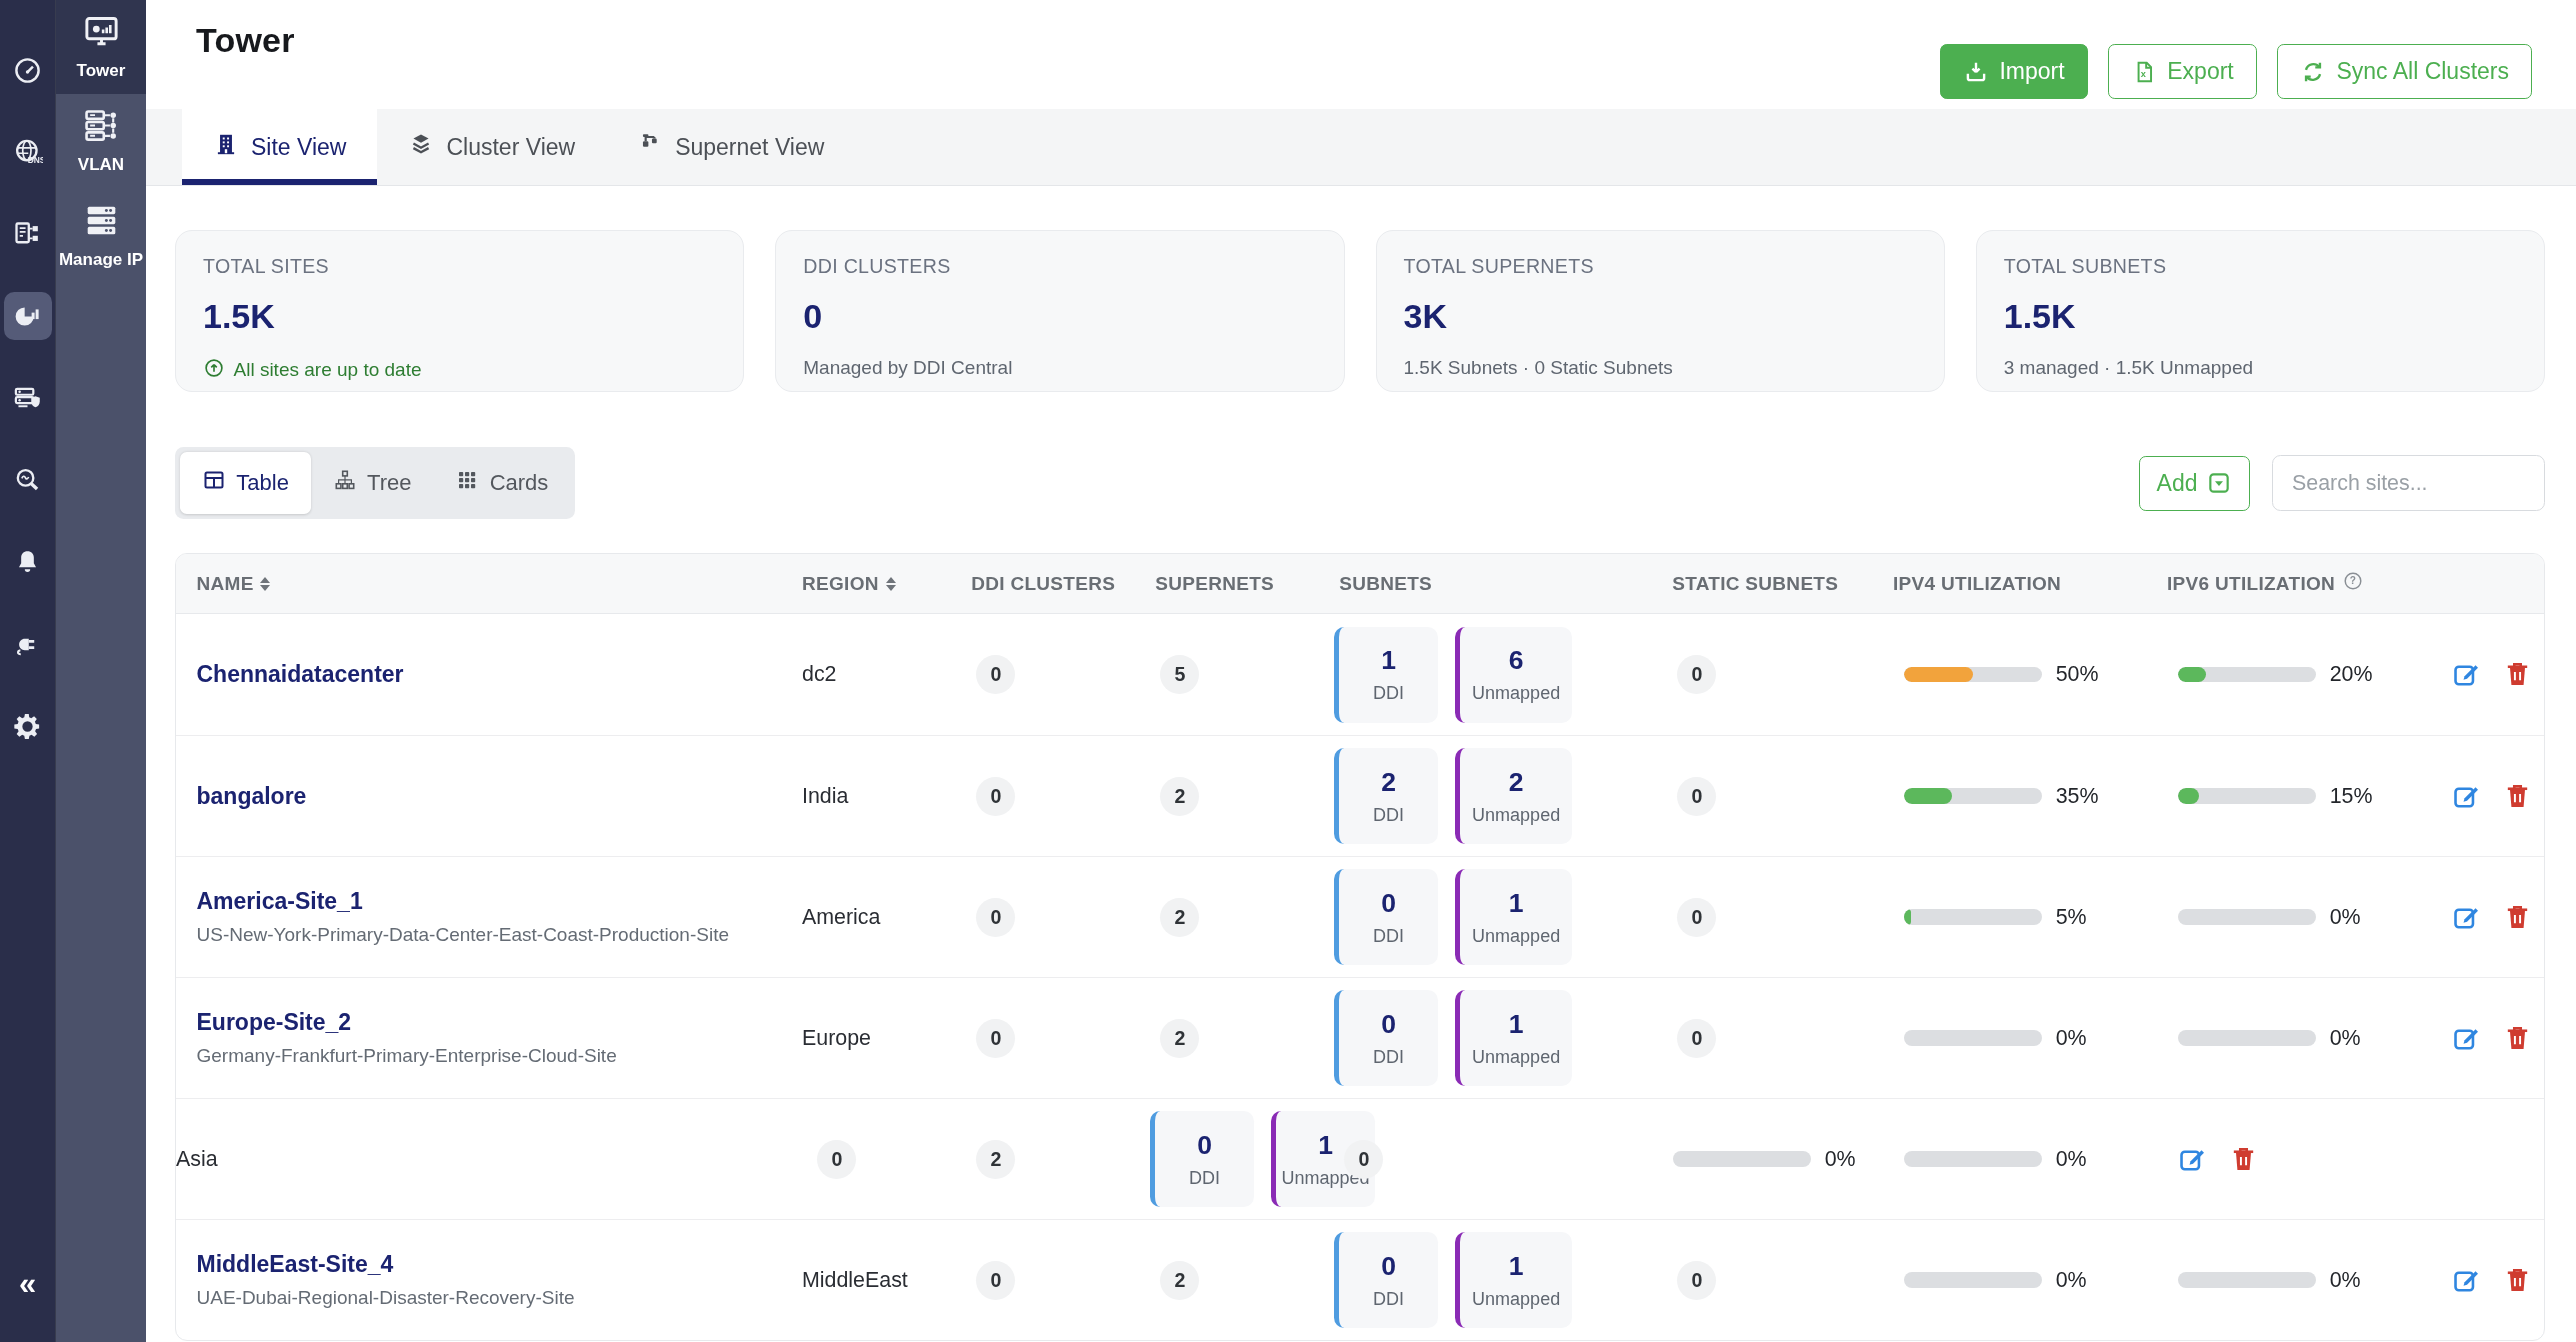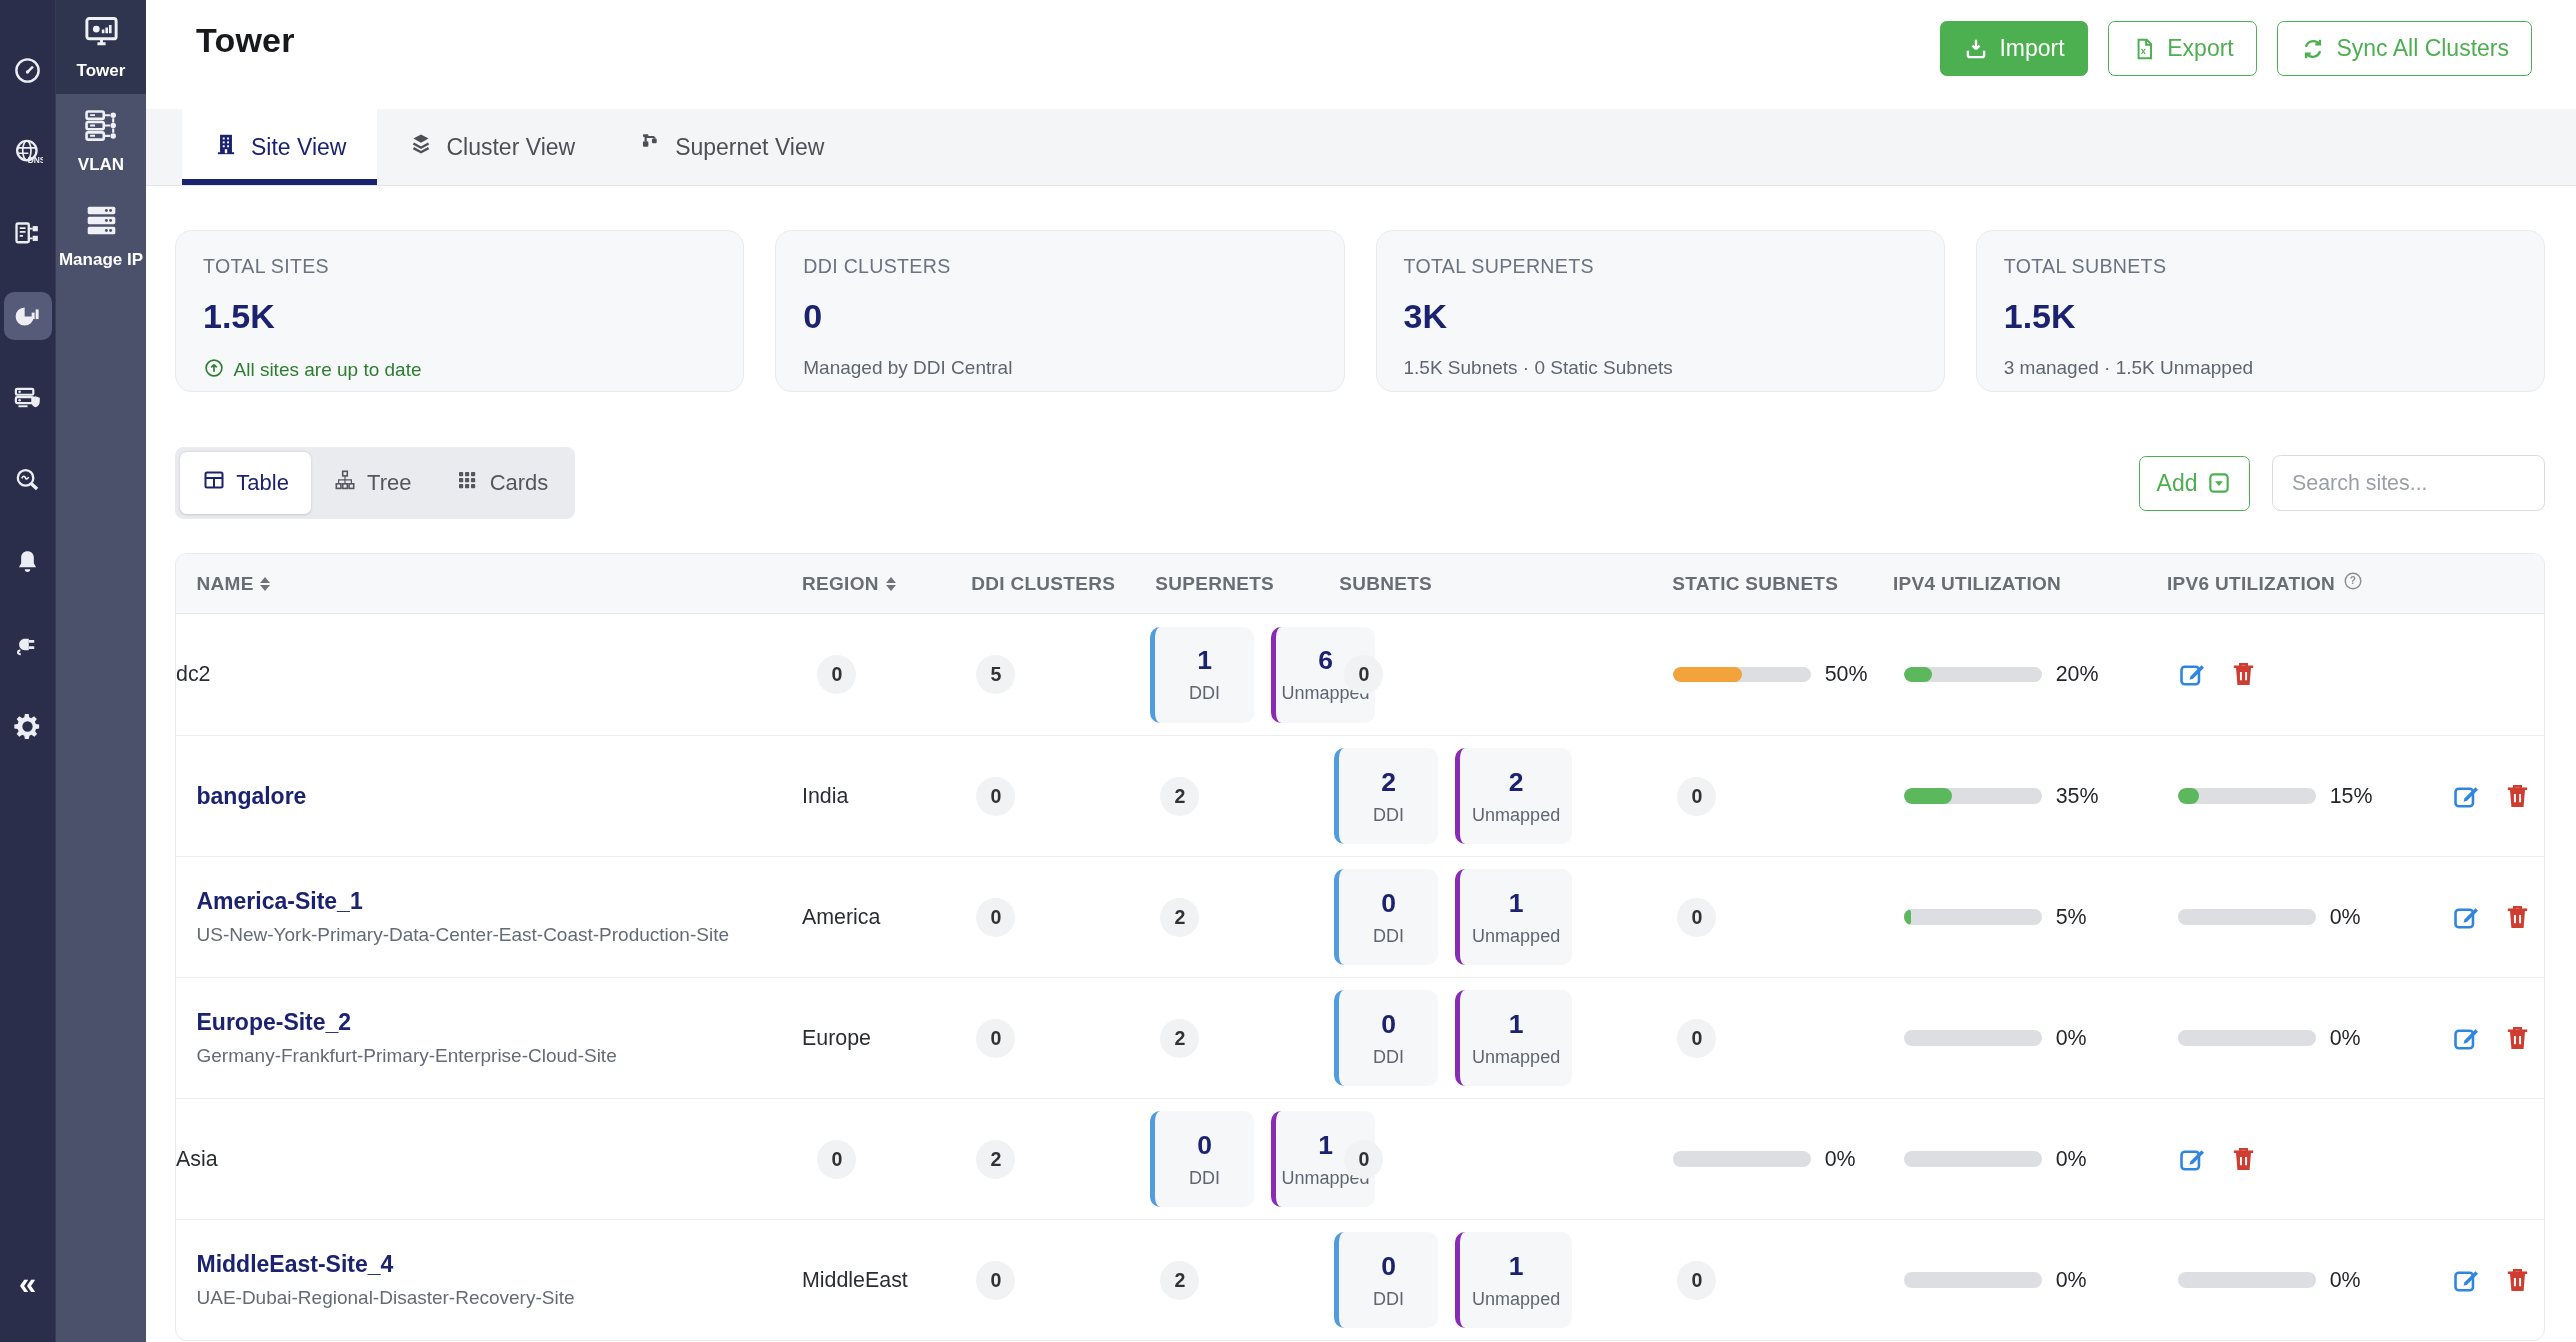--- a/index.html
+++ b/index.html
@@ -22,21 +22,21 @@
   .snav svg { width:39px; height:39px; }
   .snav .lbl { font-size:17px; font-weight:700; color:#fff; text-align:center; }
   .snav.active { background:#30354f; }
 
   
   .main { flex:1; display:flex; flex-direction:column; min-width:0; }
 
   .page-header { height:109px; position:relative; padding:20.5px 0 0 50px; background:#fff; }
   .page-title { font-size:34px; font-weight:700; color:#17191d; letter-spacing:0.2px; }
   .page-sub { margin-top:12px; font-size:21.4px; color:#70757c; }
-  .header-actions { position:absolute; right:44px; top:21px; display:flex; gap:20.5px; }
+  .header-actions { position:absolute; right:44px; top:44px; display:flex; gap:20.5px; }
   .btn { display:inline-flex; align-items:center; gap:10.2px; height:55px; padding:0 22px;
          border-radius:6.8px; font-size:23px; font-weight:500; cursor:pointer; border:1.7px solid var(--green); }
   .btn svg { width:26px; height:26px; }
   .btn.filled { background:var(--green); color:#fff; }
   .btn.outline { background:#fff; color:var(--green); }
 
   
   .tabbar { height:77px; background:#f4f5f6; border-bottom:0.9px solid #e4e6e9; display:flex; padding-left:36px; }
   .tab { display:flex; align-items:center; gap:12px; padding:0 31px; font-size:23px; color:#4c5056;
          position:relative; cursor:pointer; }
@@ -423,20 +423,21 @@
           <div class="th">
             <span>IPV6 UTILIZATION</span>
             <span class="info"><svg viewBox="0 0 24 24" style="font-size:22px">
                 <circle cx="12" cy="12" r="8.5" fill="none" stroke="currentColor" stroke-width="1.6"></circle>
                 <text x="12" y="15.8" text-anchor="middle" font-size="11" font-weight="700" fill="currentColor">?</text>
               </svg></span>
           </div>
         </div>
       <div id="tbody">
           <div class="trow">
+            <div class="cell-name"><a class="site-link">Chennaidatacenter</a></div>
             <div class="cell-region">dc2</div>
             <div><span class="badge">0</span></div>
             <div><span class="badge">5</span></div>
             <div class="cell-subnets">
               <div class="snbox ddi">
                 <b>1</b>
                 <span>DDI</span>
               </div>
               <div class="snbox unmapped">
                 <b>6</b>

